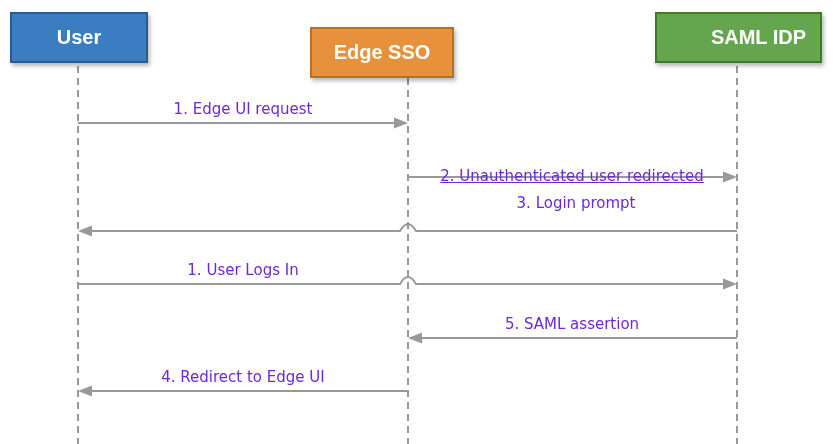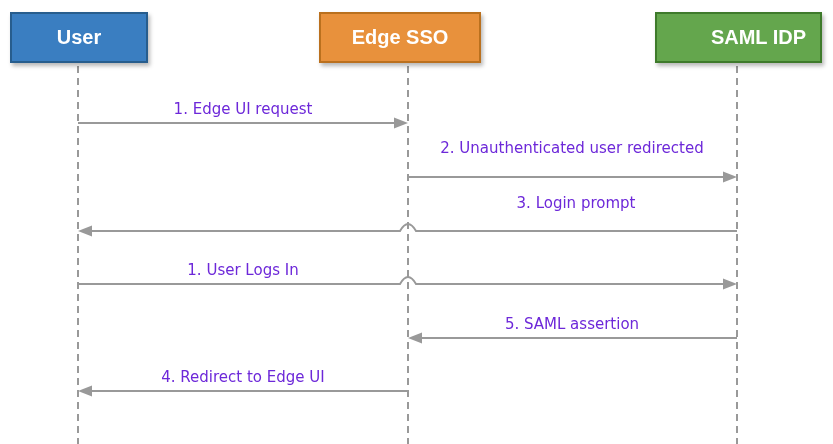--- a/index.html
+++ b/index.html
@@ -22,32 +22,32 @@
     display: flex;
     align-items: center;
     justify-content: center;
     color: #ffffff;
     font-weight: bold;
     font-size: 20px;
     font-family: "Liberation Sans", "DejaVu Sans", sans-serif;
     box-shadow: 2px 3px 4px rgba(0,0,0,0.28);
   }
   .actor-user     { left: 10px;  width: 138px; }
-  .actor-edge-sso { left: 319px; width: 162px; }
+  .actor-edge-sso { left: 310px; width: 144px; margin-top: 15px; }
   .actor-saml-idp { left: 655px; width: 167px; }
   .msg-label {
     position: absolute;
     transform: translateX(-50%);
     white-space: nowrap;
     font-size: 15px;
     line-height: 1.25;
     color: #6d28d9;
   }
   .lbl-1 { left: 243px; bottom: 325px; }
-  .lbl-2 { left: 572px; bottom: 286px; }
+  .lbl-2 { left: 572px; bottom: 258px; text-decoration: underline; }
   .lbl-3 { left: 576px; bottom: 231px; }
   .lbl-4 { left: 243px; bottom: 164px; }
   .lbl-5 { left: 572px; bottom: 110px; }
   .lbl-6 { left: 243px; bottom: 57px; }
 </style>
 </head>
 <body>
 
 <div class="stage">
 

